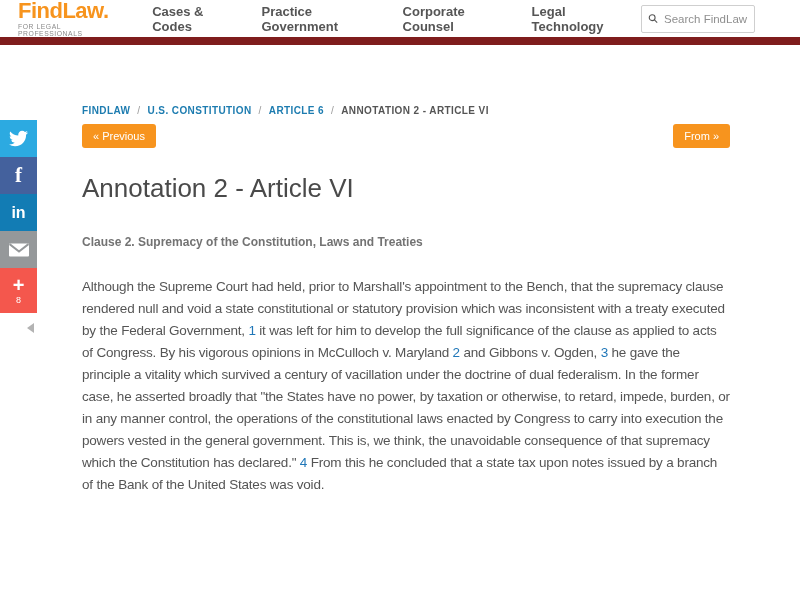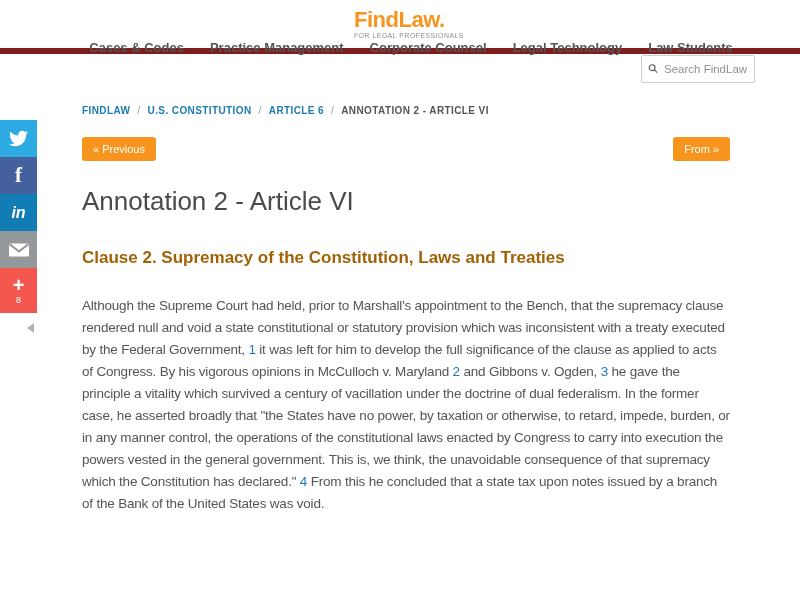--- a/index.html
+++ b/index.html
@@ -1,21 +1,21 @@
 <!DOCTYPE html>
 <html><head>
 <meta charset="utf-8">
 <style>
   * { margin:0; padding:0; box-sizing:border-box; }
   html,body { width:800px; height:600px; overflow:hidden; background:#fff;
     font-family:"Liberation Sans", sans-serif; }
 
   
-  .site-header { position:absolute; top:9px; left:0; width:800px; height:45px;
-    background:#fff; border-bottom:6px solid #7f1d1d; display:flex; align-items:center;flex-direction:column; }
+  .site-header { position:absolute; top:0; left:0; width:800px; height:45px;
+    background:#fff; border-bottom:8px solid #7f1d1d; display:flex; align-items:center; }
   .logo-block { margin-left:18px; line-height:1; cursor:pointer; }
   .logo-title { font-size:22px; font-weight:600; color:#F7941E; letter-spacing:-0.5px; }
   .logo-tagline { font-size:6.8px; color:#8A8A8A; letter-spacing:0.55px; margin-top:2px; }
   .main-nav { display:flex; margin-left:22px;font-weight:bold; }
   .nav-item { font-size:13px; color:#555; text-decoration:none; padding:0 13px; cursor:pointer; }
   .search-box { margin-left:auto; margin-right:45px; width:114px; height:24px;
     border:1px solid #CFCFCF; border-radius:2px; background:#fff;
     display:flex; align-items:center; padding:13px 6px;justify-content:space-between; }
   .search-box input { border:none; outline:none; width:84px; font-size:11.5px;
     color:#555; margin-left:6px; font-family:"Liberation Sans", sans-serif; }
@@ -32,63 +32,62 @@
   .share-count { font-size:9px; line-height:10px; margin-top:1px; }
   .collapse-arrow { margin:10px 3px 0 0; width:0; height:0; margin-left:auto;
     border-top:5px solid transparent; border-bottom:5px solid transparent;
     border-right:7px solid #B3B3B3; cursor:pointer; }
 
   
   .content { position:absolute; left:82px; top:105px; width:648px; }
   .breadcrumb { font-size:10px; font-weight:bold; letter-spacing:0.4px; color:#555; }
   .breadcrumb a { color:#1D7CB0; text-decoration:none; cursor:pointer; }
   .crumb-sep { color:#9B9B9B; padding:0 7px; font-weight:normal; }
-  .pagination-row { margin-top:21px; display:flex; justify-content:space-between; align-items:flex-start; }
+  .pagination-row { margin-top:8px; display:flex; justify-content:space-between; align-items:flex-start; }
   .pg-btn { background:#F7941E; color:#fff; border:none; border-radius:3px;
     font-size:11px; padding:6px 11px; cursor:pointer; font-family:"Liberation Sans", sans-serif; }
   .page-title { margin-top:25px; font-size:26px; font-weight:400; color:#4A4A4A; }
-  .subheads h3 { font-size:17px; font-weight:bold; color:#a16207; margin-top:31px; }
+  .subheads h3 { font-size:12px; font-weight:bold; color:#737373; margin-top:31px; }
   .body-para { margin-top:27px; font-size:13.5px; line-height:22px; color:#555;
     letter-spacing:-0.2px; }
   .body-para a { color:#2077B8; text-decoration:none; cursor:pointer; }
 </style>
 </head>
 <body>
 
 <div class="site-header">
   <div class="logo-block">
     <div class="logo-title">FindLaw.</div>
     <div class="logo-tagline">FOR LEGAL PROFESSIONALS</div>
   </div>
   <nav class="main-nav">
       <a class="nav-item">Cases &amp; Codes</a>
-      <a class="nav-item">Practice Management</a>
+      <a class="nav-item">Practice Government</a>
       <a class="nav-item">Corporate Counsel</a>
       <a class="nav-item">Legal Technology</a>
-      <a class="nav-item">Law Students</a>
     </nav>
   <div class="search-box">
     <svg width="13" height="13" viewBox="0 0 24 24" fill="none" stroke="#555" stroke-width="2.6">
       <circle cx="10" cy="10" r="7"></circle>
         <line x1="15.5" y1="15.5" x2="22" y2="22"></line>
     </svg>
     <input type="text" placeholder="Search FindLaw" style="">
   </div>
 </div>
 
 <div class="social-bar">
     <div class="social-item" style="background: rgb(44, 170, 225);">
       <svg width="19" height="19" viewBox="0 0 24 24" fill="#fff">
         <path d="M23.95 4.57c-.88.39-1.83.65-2.82.78a4.93 4.93 0 0 0 2.16-2.72c-.95.56-2 .96-3.13 1.18A4.92 4.92 0 0 0 16.6 2.3c-2.72 0-4.92 2.2-4.92 4.92 0 .39.04.76.13 1.12A13.98 13.98 0 0 1 1.64 3.16a4.9 4.9 0 0 0-.67 2.48c0 1.71.87 3.21 2.19 4.1a4.9 4.9 0 0 1-2.23-.62v.06c0 2.39 1.7 4.38 3.95 4.83-.41.11-.85.17-1.3.17-.31 0-.61-.03-.91-.09a4.93 4.93 0 0 0 4.6 3.42 9.87 9.87 0 0 1-6.1 2.1c-.39 0-.78-.02-1.17-.07a13.93 13.93 0 0 0 7.56 2.21c9.05 0 14-7.5 14-13.99 0-.21 0-.42-.02-.63a9.9 9.9 0 0 0 2.46-2.55z"></path>
       </svg>
     </div>
     <div class="social-item fb" style="background: rgb(68, 97, 157);">
       <span>f</span>
     </div>
-    <div class="social-item li" style="background: rgb(18, 124, 180); font-style: italic;">
+    <div class="social-item li" style="background: rgb(18, 124, 180);">
       <span>in</span>
     </div>
     <div class="social-item" style="background: rgb(149, 152, 154);">
       <svg width="20" height="16" viewBox="0 0 20 16">
         <rect y="1.5" width="20" height="13" rx="1" fill="#fff"></rect>
         <path d="M0.5 2 L10 9.5 L19.5 2" stroke="#95989A" stroke-width="2" fill="none"></path>
       </svg>
     </div>
     <div class="social-item plus" style="background: rgb(244, 87, 77);">
       <span class="plus-glyph">+</span>

